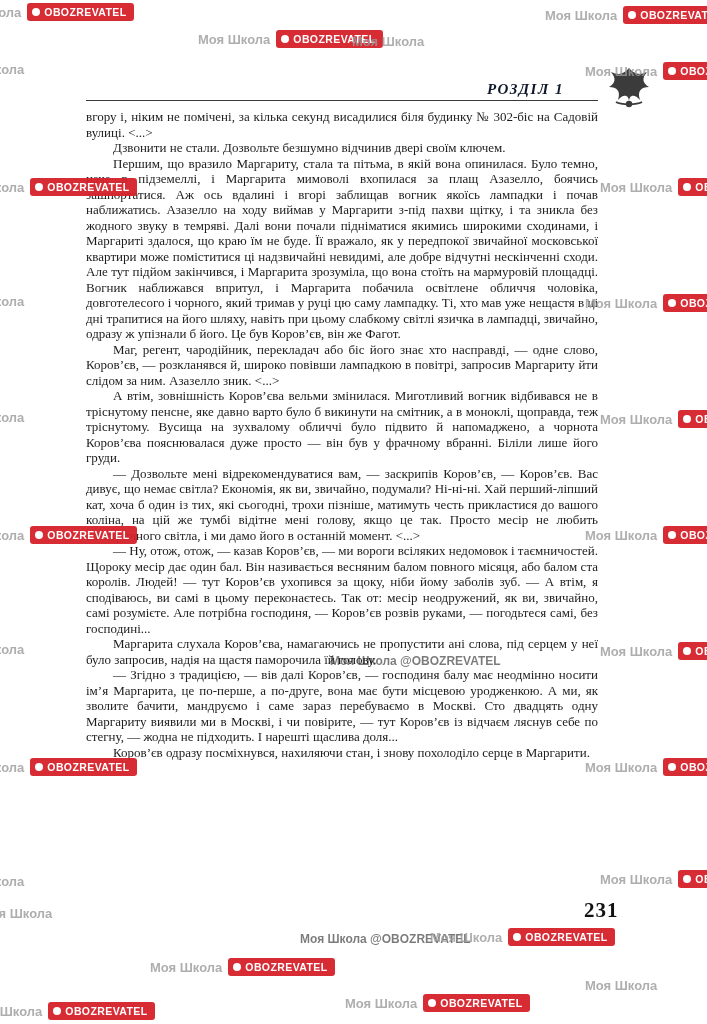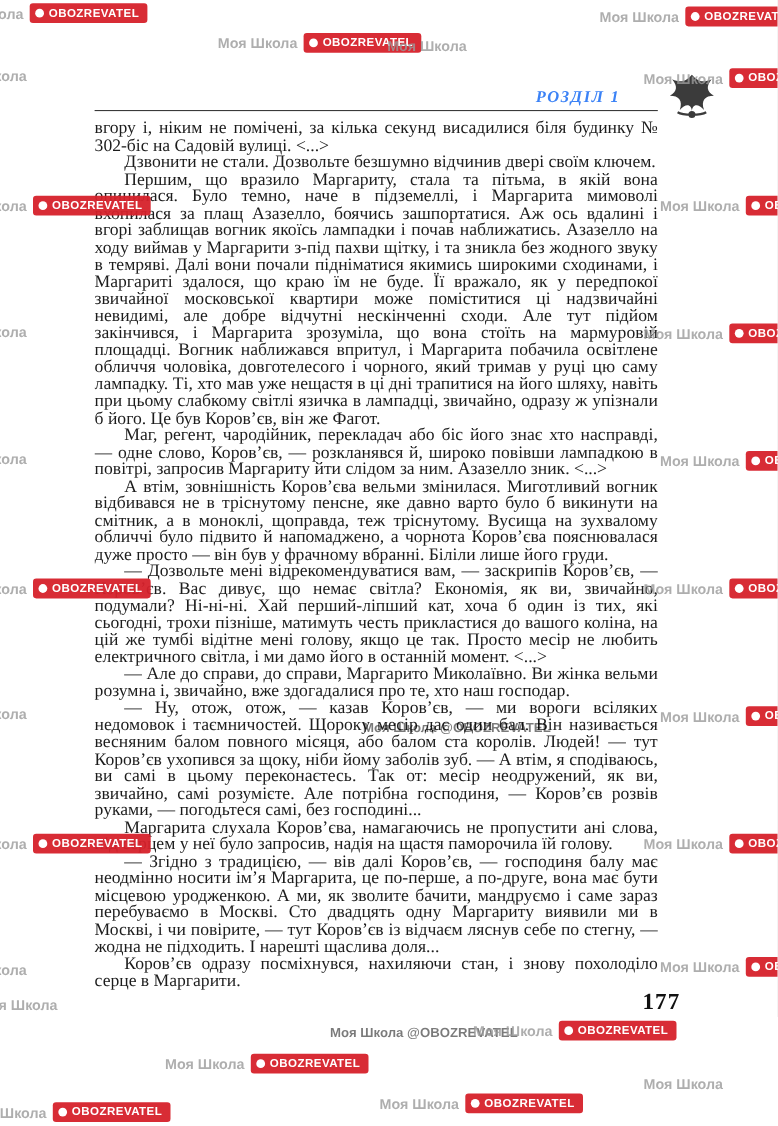--- a/index.html
+++ b/index.html
@@ -9,27 +9,27 @@
     font-family:"Liberation Serif", serif;
   }
   
   .content-col{position:absolute;left:86px;top:80px;width:512px;}
   .chapter-header{
     position:relative;border-bottom:1.5px solid #3a3a3a;
     text-align:right;padding:0 34px 3px 0;height:17px;
   }
   .chapter-title{
     font:italic bold 15px "Liberation Serif", serif;
-    letter-spacing:1.5px;color:#3b82f6;
+    letter-spacing:1.5px;color:#0f172a;
   }
   .ornament{position:absolute;right:-56px;top:-14px;width:50px;height:44px;}
   .body-text{margin-top:8px;height:800px;overflow:hidden;}
   .body-text p{
     margin:0;text-indent:27px;text-align:justify;
-    font-size:16px;line-height:15.5px;color:#1c1c1c;
+    font-size:13px;line-height:15.5px;color:#1c1c1c;
   }
   .body-text p.noindent{text-indent:0;}
   .page-number{
     position:absolute;left:584px;top:898px;
     font:bold 21px "Liberation Serif", serif;color:#111;letter-spacing:1px;
   }
   
   #wm-layer{position:absolute;left:0;top:0;width:707px;height:1024px;pointer-events:none;}
   .wm{position:absolute;white-space:nowrap;display:flex;align-items:center;opacity:.95;}
   .wm-prefix{
@@ -67,29 +67,28 @@
       </div>
     </div>
 
     <div class="body-text">
       <p class="noindent">вгору і, ніким не помічені, за кілька секунд висадилися біля будинку № 302-біс на Садовій вулиці. &lt;...&gt;</p>
       <p>Дзвонити не стали. Дозвольте безшумно відчинив двері своїм ключем.</p>
       <p>Першим, що вразило Маргариту, стала та пітьма, в якій вона опинилася. Було темно, наче в підземеллі, і Маргарита мимоволі вхопилася за плащ Азазелло, боячись зашпортатися. Аж ось вдалині і вгорі заблищав вогник якоїсь лампадки і почав наближатись. Азазелло на ходу виймав у Маргарити з-під пахви щітку, і та зникла без жодного звуку в темряві. Далі вони почали підніматися якимись широкими сходинами, і Маргариті здалося, що краю їм не буде. Її вражало, як у передпокої звичайної московської квартири може поміститися ці надзвичайні невидимі, але добре відчутні нескінченні сходи. Але тут підйом закінчився, і Маргарита зрозуміла, що вона стоїть на мармуровій площадці. Вогник наближався впритул, і Маргарита побачила освітлене обличчя чоловіка, довготелесого і чорного, який тримав у руці цю саму лампадку. Ті, хто мав уже нещастя в ці дні трапитися на його шляху, навіть при цьому слабкому світлі язичка в лампадці, звичайно, одразу ж упізнали б його. Це був Коров’єв, він же Фагот.</p>
       <p>Маг, регент, чародійник, перекладач або біс його знає хто насправді, — одне слово, Коров’єв, — розкланявся й, широко повівши лампадкою в повітрі, запросив Маргариту йти слідом за ним. Азазелло зник. &lt;...&gt;</p>
       <p>А втім, зовнішність Коров’єва вельми змінилася. Миготливий вогник відбивався не в тріснутому пенсне, яке давно варто було б викинути на смітник, а в моноклі, щоправда, теж тріснутому. Вусища на зухвалому обличчі було підвито й напомаджено, а чорнота Коров’єва пояснювалася дуже просто — він був у фрачному вбранні. Біліли лише його груди.</p>
       <p>— Дозвольте мені відрекомендуватися вам, — заскрипів Коров’єв, — Коров’єв. Вас дивує, що немає світла? Економія, як ви, звичайно, подумали? Ні-ні-ні. Хай перший-ліпший кат, хоча б один із тих, які сьогодні, трохи пізніше, матимуть честь прикластися до вашого коліна, на цій же тумбі відітне мені голову, якщо це так. Просто месір не любить електричного світла, і ми дамо його в останній момент. &lt;...&gt;</p>
-      <p>— Але до справи, до справи, Маргарито Миколаївно. Ви жінка вельми розумна і, звичайно, вже здогадалися про те, хто наш господар.</p>
       <p>— Ну, отож, отож, — казав Коров’єв, — ми вороги всіляких недомовок і таємничостей. Щороку месір дає один бал. Він називається весняним балом повного місяця, або балом ста королів. Людей! — тут Коров’єв ухопився за щоку, ніби йому заболів зуб. — А втім, я сподіваюсь, ви самі в цьому переконаєтесь. Так от: месір неодружений, як ви, звичайно, самі розумієте. Але потрібна господиня, — Коров’єв розвів руками, — погодьтеся самі, без господині...</p>
       <p>Маргарита слухала Коров’єва, намагаючись не пропустити ані слова, під серцем у неї було запросив, надія на щастя паморочила їй голову.</p>
       <p>— Згідно з традицією, — вів далі Коров’єв, — господиня балу має неодмінно носити ім’я Маргарита, це по-перше, а по-друге, вона має бути місцевою уродженкою. А ми, як зволите бачити, мандруємо і саме зараз перебуваємо в Москві. Сто двадцять одну Маргариту виявили ми в Москві, і чи повірите, — тут Коров’єв із відчаєм ляснув себе по стегну, — жодна не підходить. І нарешті щаслива доля...</p>
       <p>Коров’єв одразу посміхнувся, нахиляючи стан, і знову похолоділо серце в Маргарити.</p>
     </div>
   </div>
 
-  <div class="page-number">177</div>
+  <div class="page-number">231</div>
 
   <div id="wm-layer">
       <span class="wm" style="left: -51px; top: 3px;">
         <span class="wm-prefix" style="color: rgb(155, 155, 155);">Моя Школа</span>
         <span class="wm-badge" style="background: rgb(214, 33, 43);">OBOZREVATEL</span>
       </span>
       <span class="wm" style="left: 198px; top: 30px;">
         <span class="wm-prefix" style="color: rgb(155, 155, 155);">Моя Школа</span>
         <span class="wm-badge" style="background: rgb(214, 33, 43);">OBOZREVATEL</span>
       </span>

